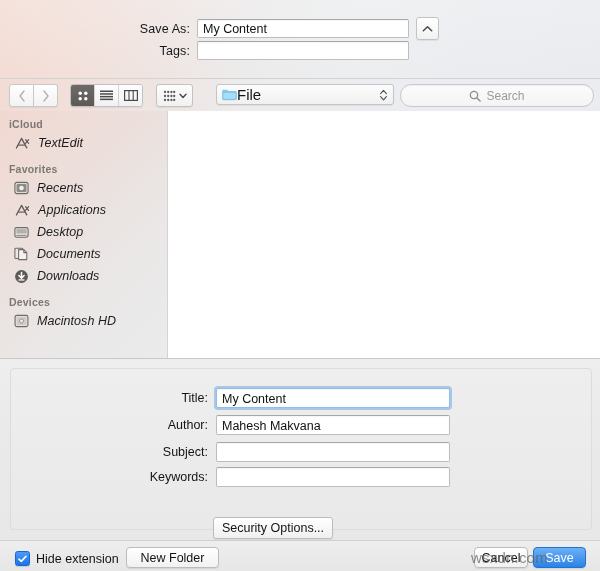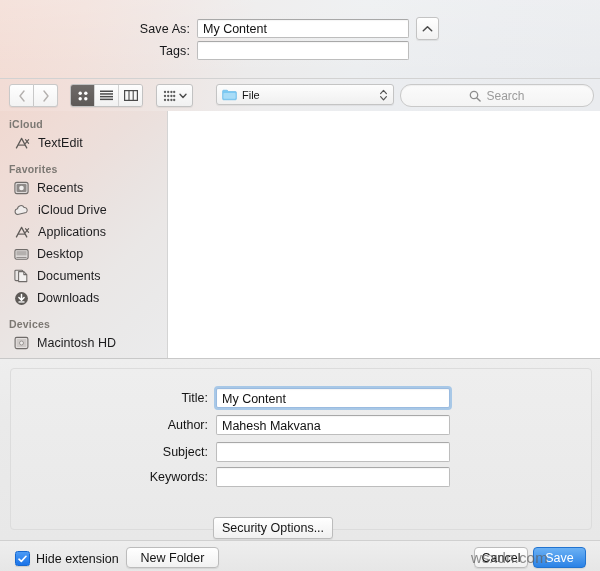--- a/index.html
+++ b/index.html
@@ -73,21 +73,21 @@
     width:35px;height:21px;border:1px solid #c2c2c2;border-radius:3px;
     background:linear-gradient(180deg,#fdfdfd,#f1f1f1);box-shadow:0 1px 1px rgba(0,0,0,.06);
   }
   .pathpop{
     position:absolute;left:216px;top:84px;width:178px;height:21px;
     border:1px solid #c4c4c4;border-radius:3px;
     background:linear-gradient(180deg,#fdfdfd,#f0f0f0);
     box-shadow:0 1px 1px rgba(0,0,0,.06);
     display:flex;align-items:center;padding:0 5px;box-sizing:border-box;
   }
-  .pathpop .ptext{font-size:11px;margin-left:5px;color:#161616;flex:1;}
+  .pathpop .ptext{font-size:15px;color:#161616;flex:1;}
   .searchfield{
     position:absolute;left:400px;top:84px;width:192px;height:21px;
     border:1px solid #c9c9c9;border-radius:11px;
     background:linear-gradient(180deg,#fbfbfb,#f4f4f4);
     box-shadow:inset 0 1px 1px rgba(0,0,0,.05);
     display:flex;align-items:center;justify-content:center;gap:5px;
   }
   .searchfield .sph{font-size:12px;color:#9b9b9b;}
 
   
@@ -97,21 +97,21 @@
     background:
       linear-gradient(135deg,#f0d8d0 0%, #efdcd6 18%, #ecdfdb 34%, #eae3e1 50%, #eae7e6 66%, #eae9e9 82%, #ebebec 100%);
     border-right:1px solid #d4d4d4;
     overflow:hidden;
   }
   .sb-head{
     font-size:10.5px;color:#7c7873;font-weight:bold;letter-spacing:.2px;
     padding:0 0 0 9px;height:16px;line-height:16px;
   }
   .sb-item{
-    display:flex;align-items:center;height:22px;padding-left:14px;gap:8px;
+    display:flex;align-items:center;height:22px;padding-left:14px;gap:8px;font-style:italic;
   }
   .sb-item .lbl{font-size:12.5px;color:#1c1c1e;letter-spacing:.05px;}
   .filelist{position:absolute;left:168px;top:0;width:432px;height:247px;background:#fff;}
 
   
   .formpanel{
     position:absolute;left:0;top:358px;width:600px;height:182px;
     background:linear-gradient(180deg,#eeeeee 0%,#eaeaea 35%,#e8e8e8 100%);
     border-top:1px solid #c8c8c8;
   }
@@ -305,26 +305,20 @@
 
       <div class="sb-item">
         <svg width="15" height="14" viewBox="0 0 15 14">
           <rect x="0.9" y="1.4" width="13.2" height="11.2" rx="2" fill="#ddd9d8" stroke="#706c6a" stroke-width="1.1"></rect>
           <rect x="2.6" y="3.1" width="9.8" height="7.8" rx="1.2" fill="#8e8a88"></rect>
           <circle cx="7.5" cy="7" r="2.3" fill="#f0eeed"></circle>
         </svg>
         <span class="lbl">Recents</span>
       </div>
 
-      <div class="sb-item">
-        <svg width="16" height="13" viewBox="0 0 16 13">
-          <path d="M3.7 10.6 a2.9 2.9 0 0 1 -0.2 -5.75 a3.5 3.5 0 0 1 6.6 -1.35 a2.85 2.85 0 0 1 2 5.1 z" fill="#efeceb" stroke="#6f6b69" stroke-width="1.05" stroke-linejoin="round"></path>
-        </svg>
-        <span class="lbl">iCloud Drive</span>
-      </div>
 
       <div class="sb-item">
         <svg width="16" height="15" viewBox="0 0 16 15">
           <path d="M2.2 12.4 L7.6 2.4 L13 12.4" fill="none" stroke="#5e5a57" stroke-width="1.25" stroke-linejoin="round"></path>
           <line x1="4.2" y1="9.1" x2="11" y2="9.1" stroke="#5e5a57" stroke-width="1.15"></line>
           <line x1="11.5" y1="3.6" x2="14.6" y2="7.4" stroke="#5e5a57" stroke-width="1.15" stroke-linecap="round"></line>
           <line x1="14.6" y1="3.6" x2="11.5" y2="7.4" stroke="#5e5a57" stroke-width="1.15" stroke-linecap="round"></line>
         </svg>
         <span class="lbl">Applications</span>
       </div>

